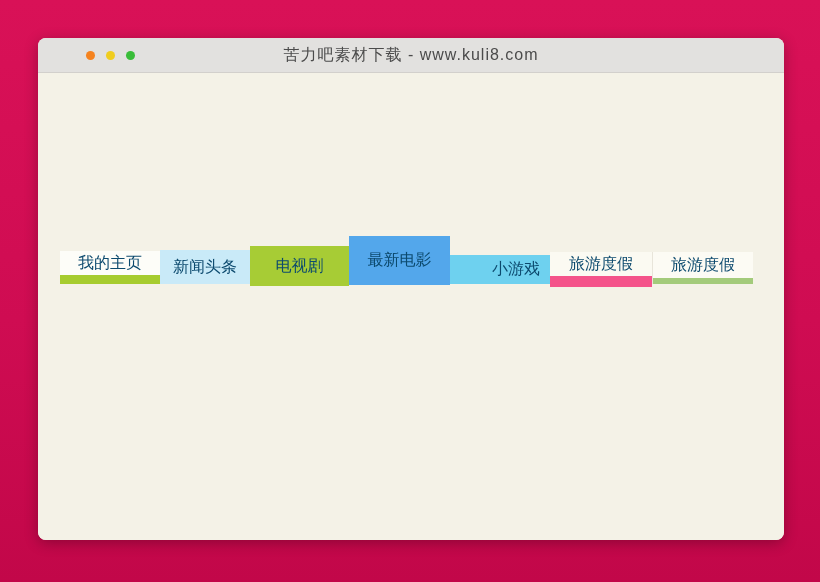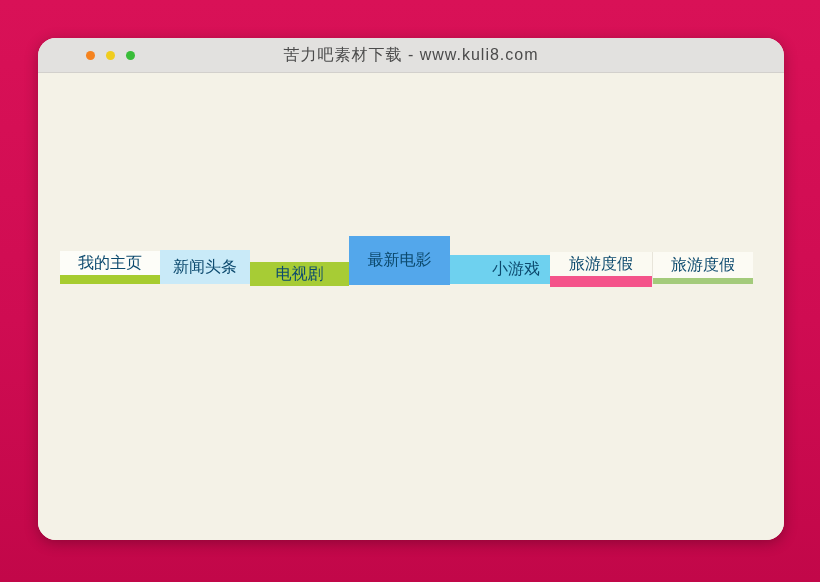--- a/index.html
+++ b/index.html
@@ -3,21 +3,21 @@
 <meta charset="utf-8">
 <style>
   html,body{margin:0;padding:0;}
   body{
     width:820px;height:582px;overflow:hidden;
     background:linear-gradient(180deg,#d91157 0%,#cf0c52 55%,#c20749 100%);
     font-family:"Liberation Sans","DejaVu Sans",sans-serif;
   }
   .window{
     position:absolute;left:38px;top:38px;width:746px;height:502px;
-    border-radius:18px;overflow:hidden;
+    border-radius:8px;overflow:hidden;
     background:#f4f2e7;
     box-shadow:0 3px 14px rgba(0,0,0,0.28);
   }
   .titlebar{
     position:relative;height:34px;background:#e2e1df;
     border-bottom:1px solid #d2d0cc;
     display:flex;align-items:center;justify-content:center;
   }
   .dots{position:absolute;left:48px;top:0;height:34px;display:flex;align-items:center;gap:11px;}
   .dot{width:9px;height:9px;border-radius:50%;}
@@ -31,21 +31,21 @@
   .tab{
     display:flex;flex-direction:column;
     box-sizing:border-box;text-align:center;cursor:pointer;
     font-size:16px;color:#0c4a6e;
   }
   .tab .lbl{flex:1;display:flex;align-items:center;justify-content:center;}
   .tab .strip{width:100%;}
   
   .t1{width:100px;height:33px;}           .t1 .strip{height:9px;}
   .t2{width:90px;height:34px;}
-  .t3{width:99px;height:24px;margin-bottom:-2px;}
+  .t3{width:99px;height:40px;margin-bottom:-2px;}
   .t4{width:101px;height:49px;margin-bottom:-1px;}
   .t5{width:100px;height:29px;padding-left:32px;}
   .t6{width:102px;height:35px;margin-bottom:-3px;} .t6 .strip{height:11px;}
   .t7{width:101px;height:32px;border-left:1px solid #e8e5da;margin-top:6px;} .t7 .strip{height:6px;}
 </style>
 </head>
 <body>
 
 <div class="window">
   <div class="titlebar">

